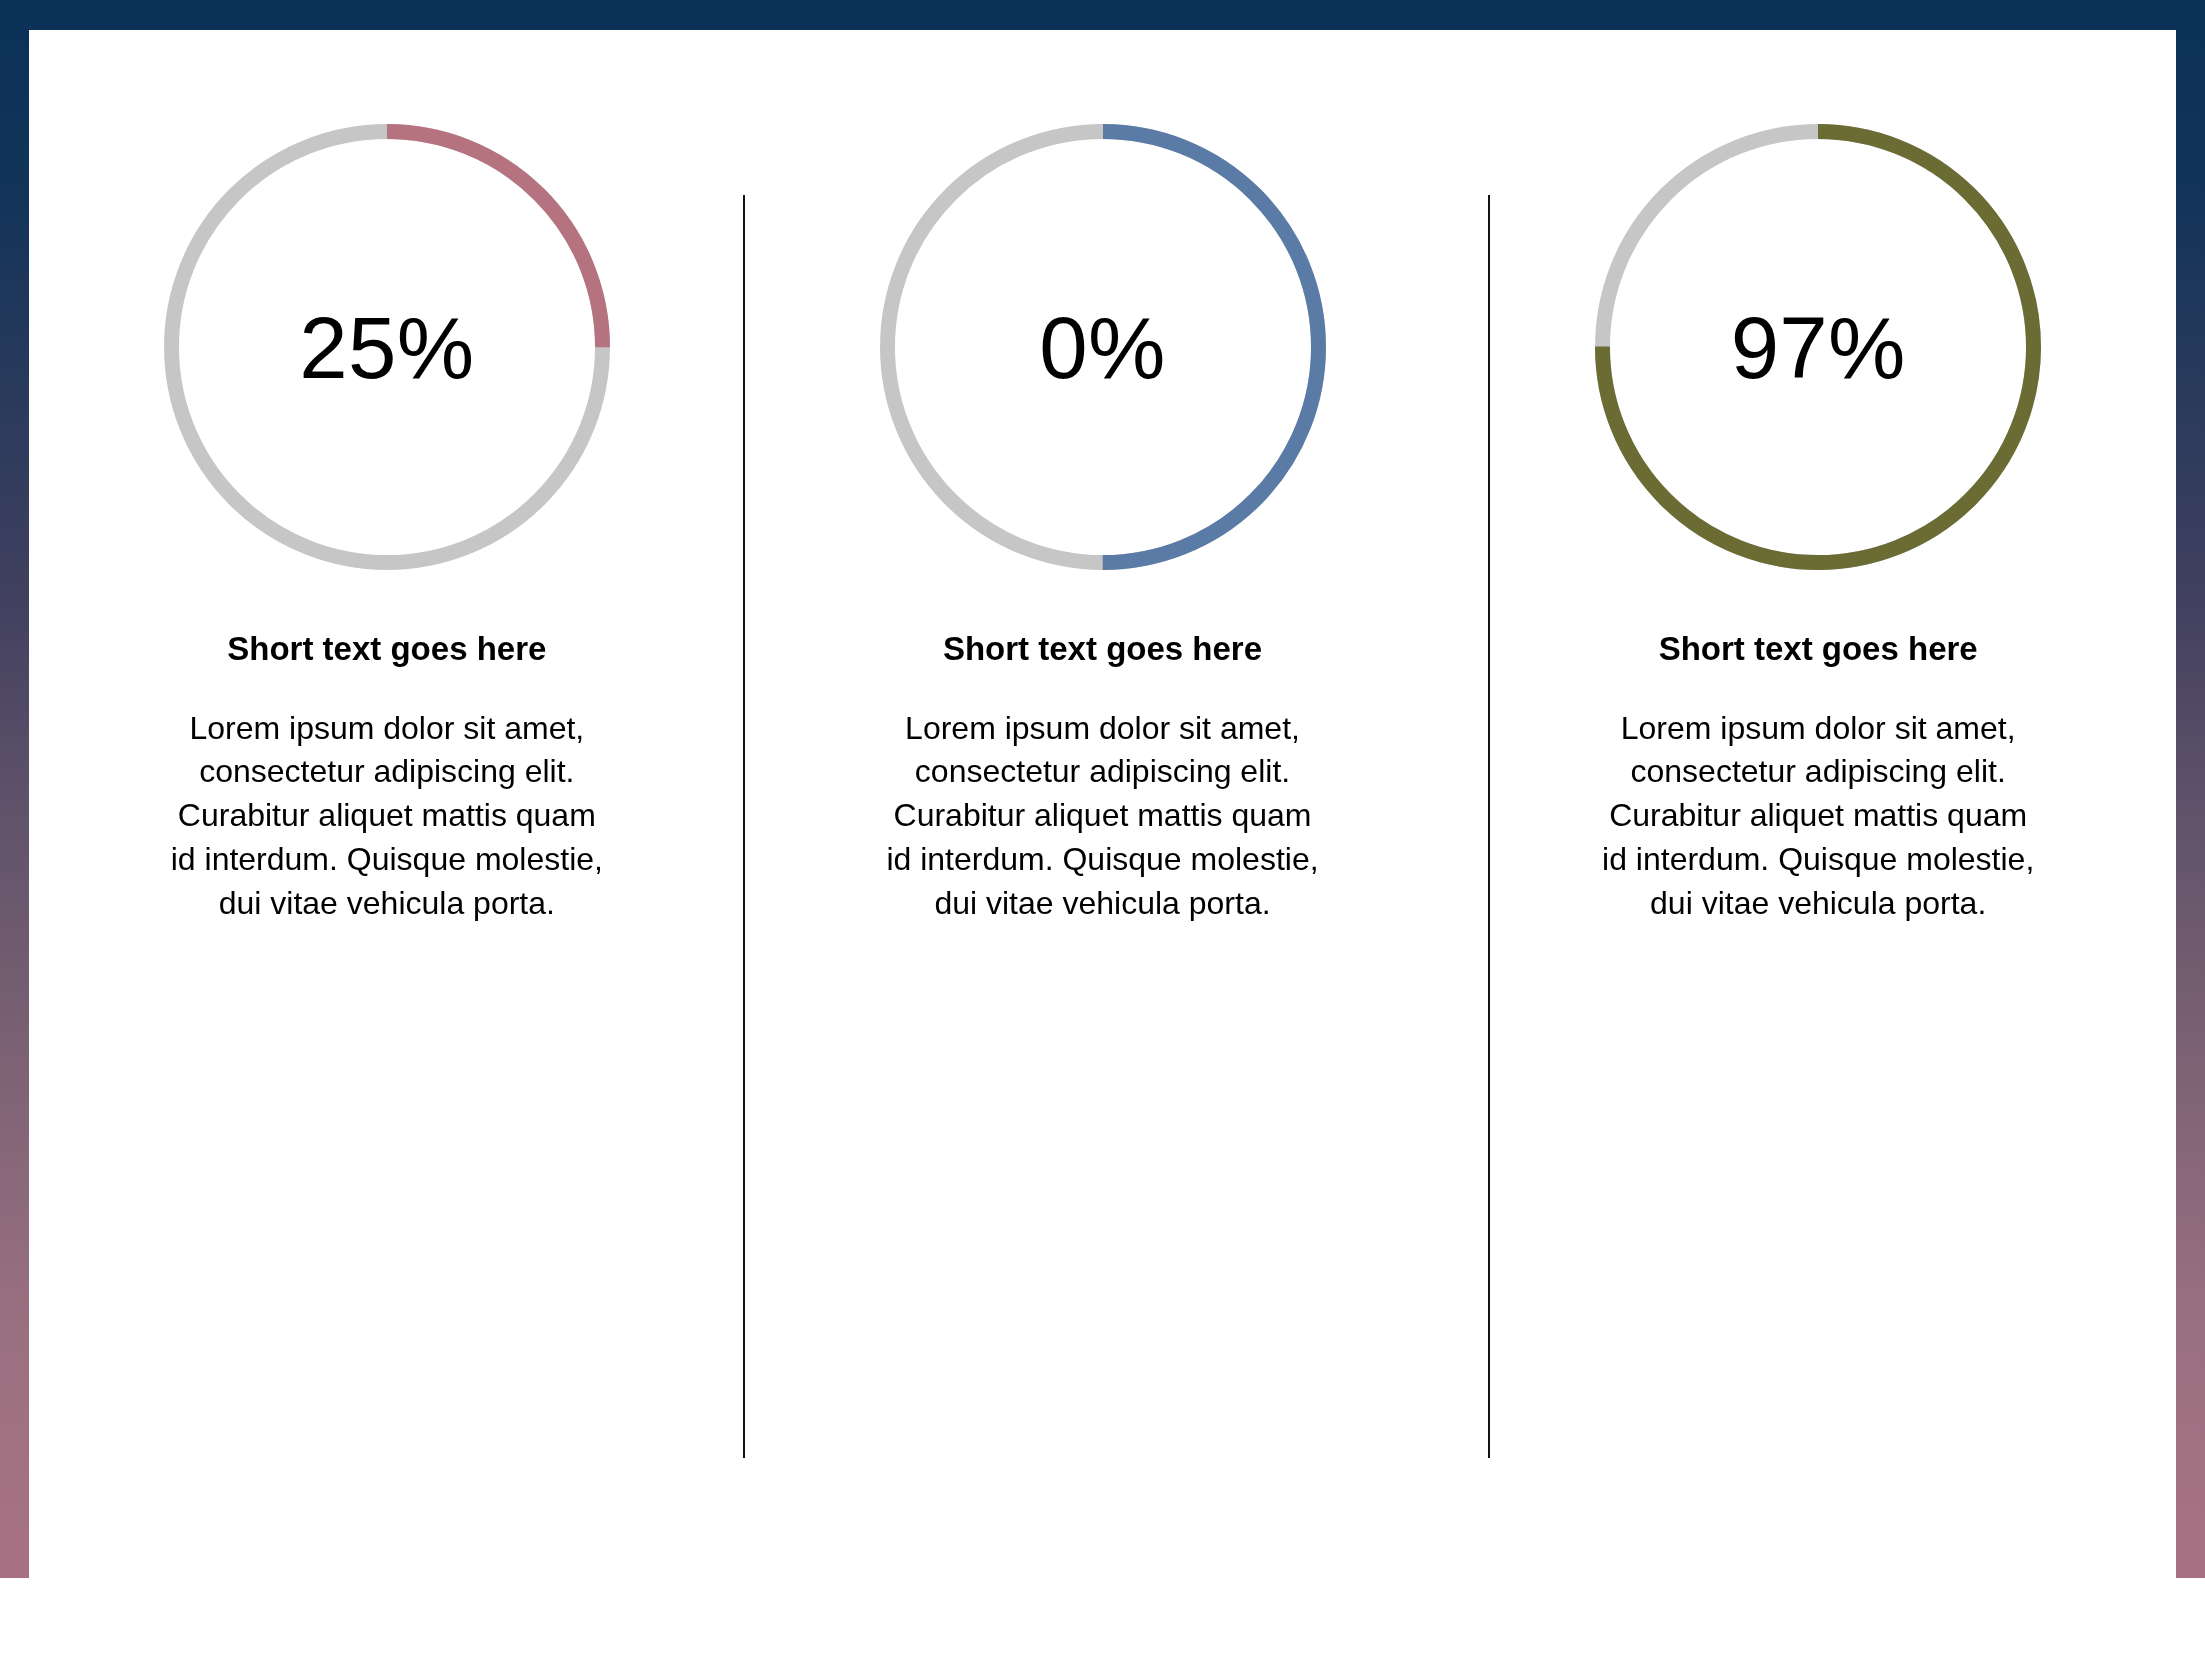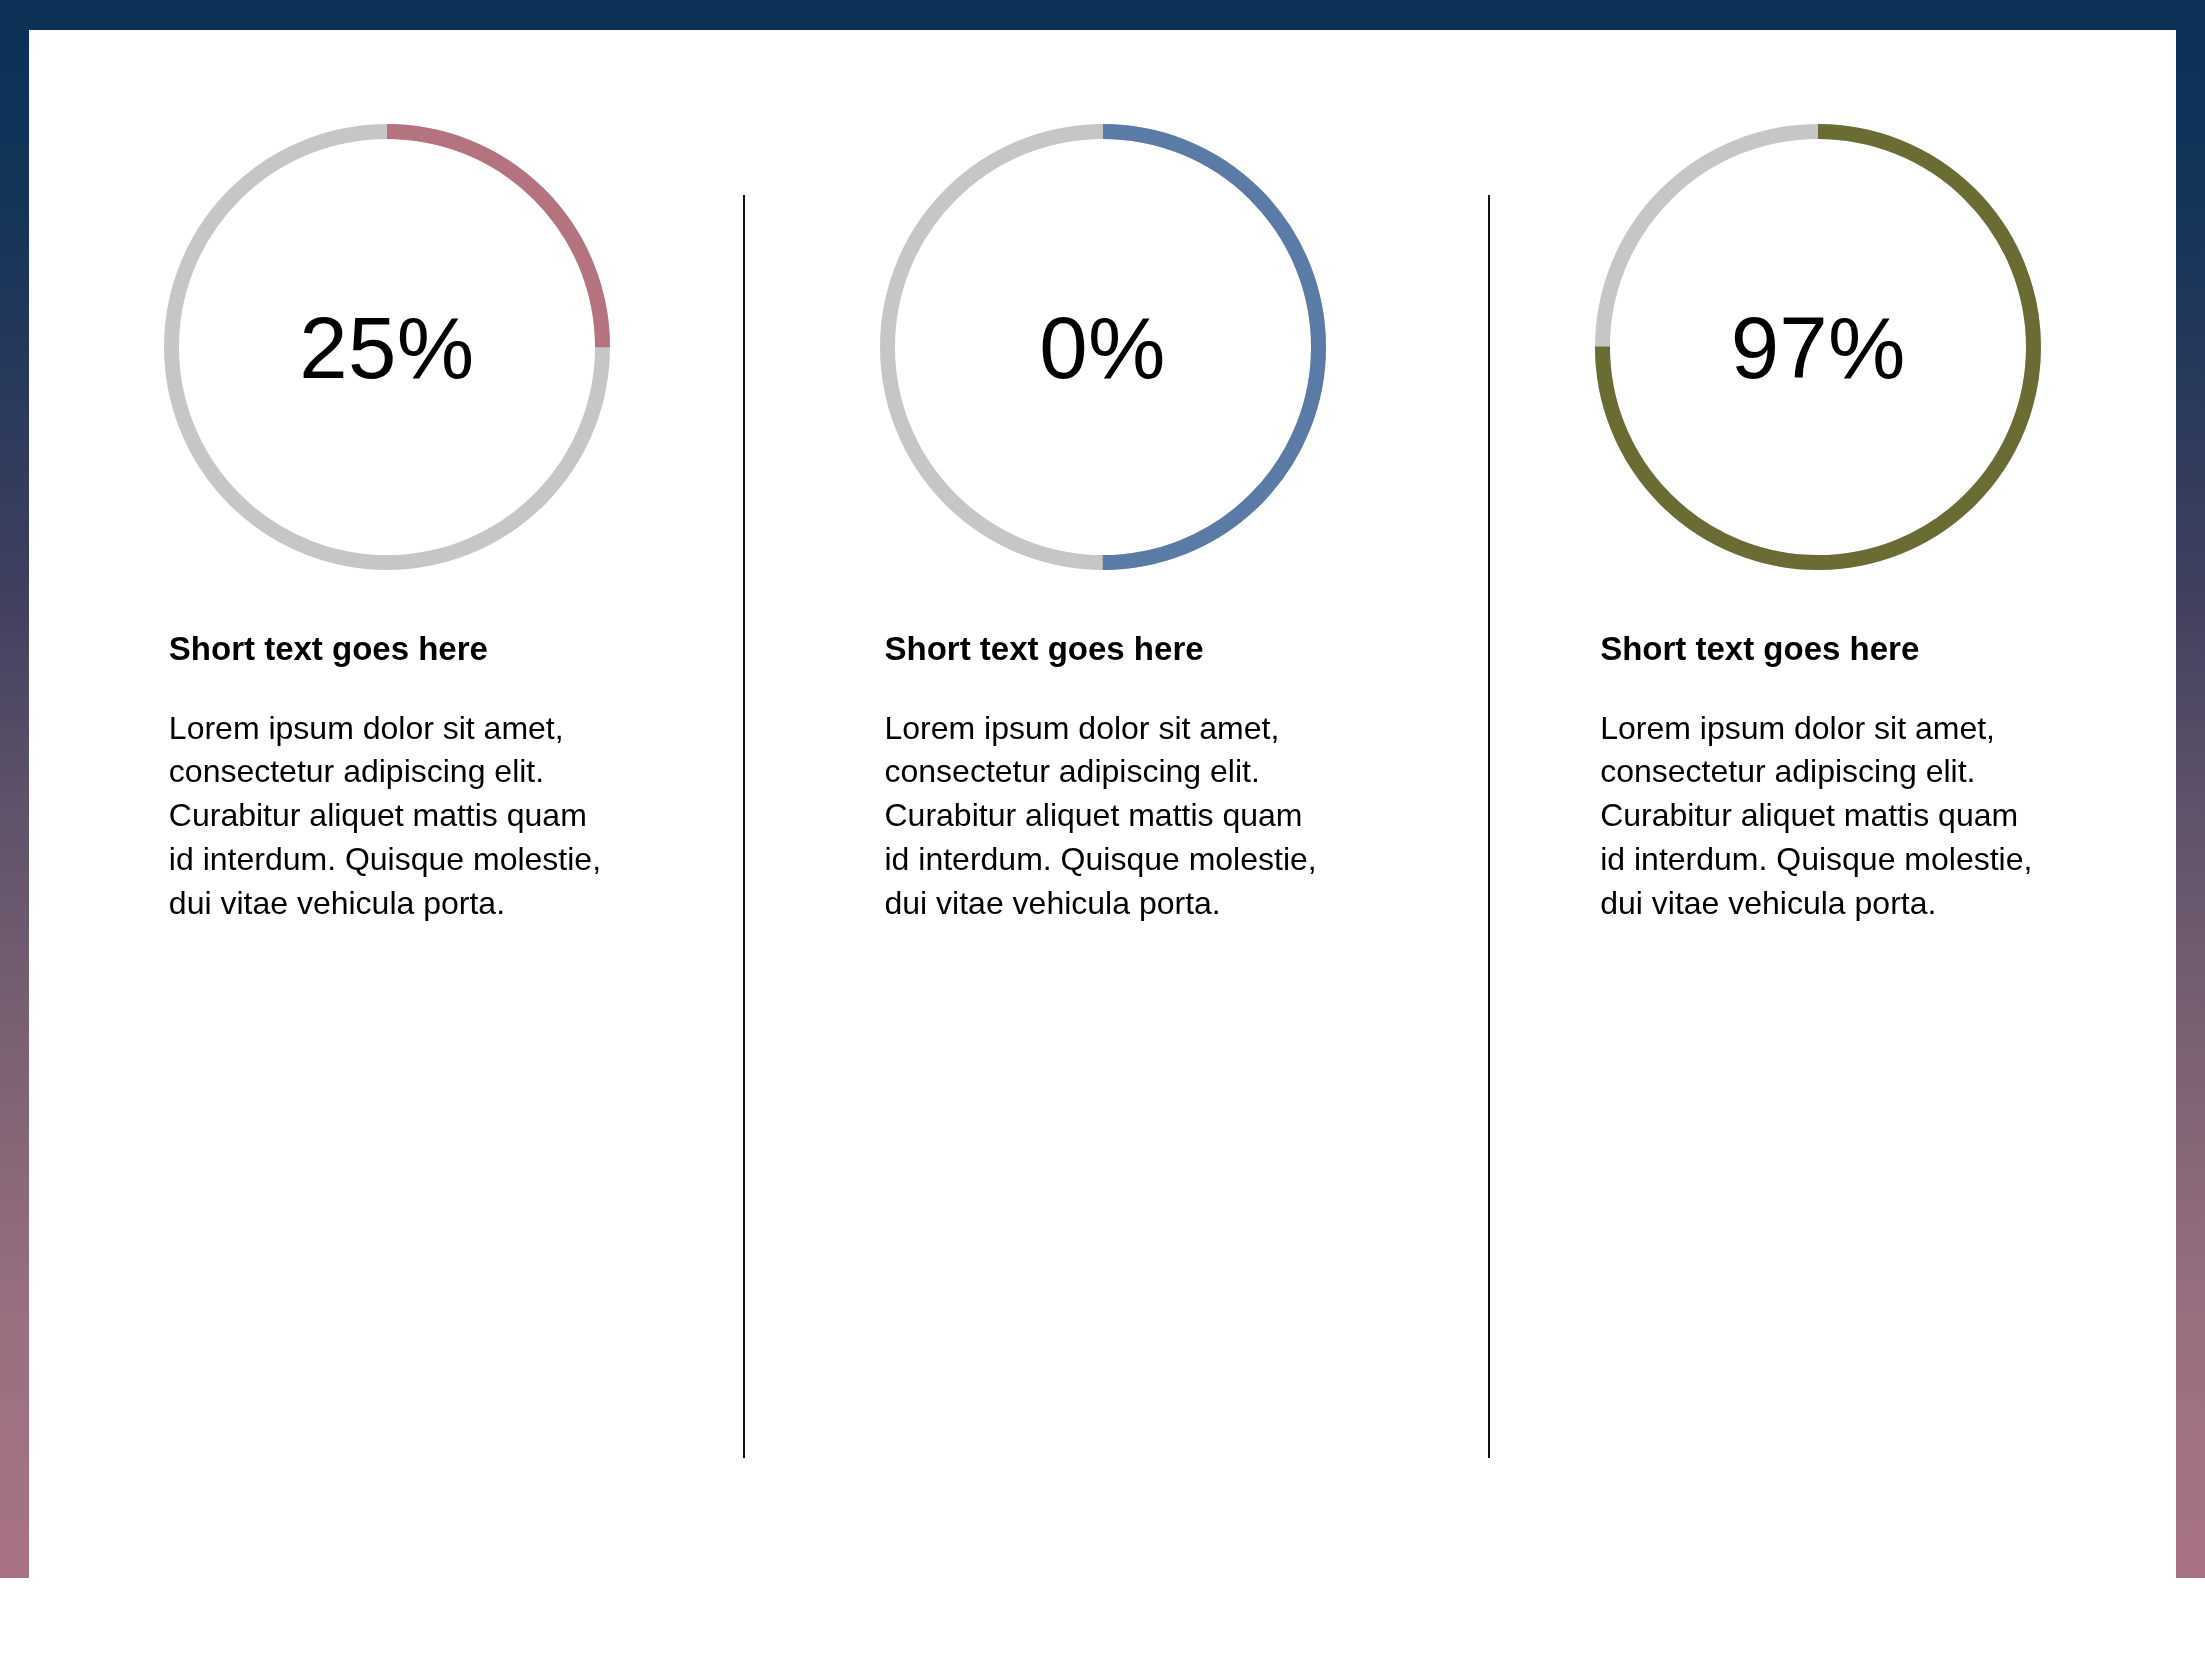--- a/index.html
+++ b/index.html
@@ -96,20 +96,21 @@
     font-weight: 300;
     letter-spacing: 0.3px;
     color: #000000;
     line-height: 1;
   }
 
   
   .text-block {
     margin-top: 55px;
     width: 436px;
+    text-align: center;
   }
 
   .col-heading {
     font-size: 33px;
     font-weight: bold;
     color: #000000;
     line-height: 1.2;
     margin: 0 0 38px 0;
   }
 

